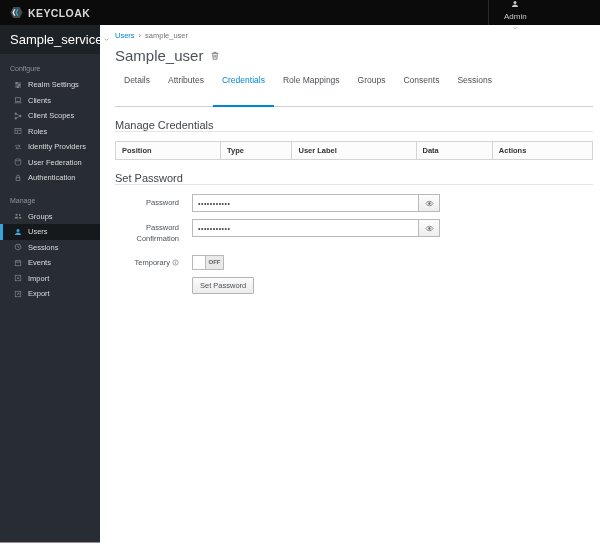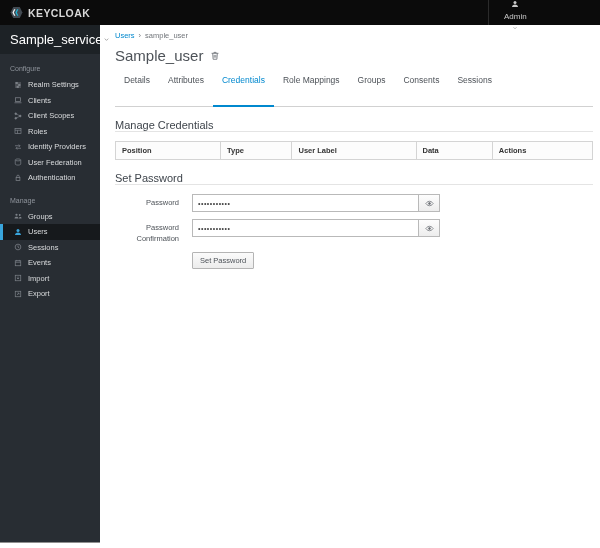--- a/index.html
+++ b/index.html
@@ -339,20 +339,33 @@
         <input type="text" value="•••••••••••" style="">
         <button class="eye-btn">
           <svg width="9" height="9" viewBox="0 0 16 16" stroke="currentColor" fill="none" stroke-width="1.3">
               <path d="M1.5 8s2.5-4 6.5-4 6.5 4 6.5 4-2.5 4-6.5 4S1.5 8 1.5 8z"></path>
               <circle cx="8" cy="8" r="1.7" fill="currentColor"></circle>
             </svg>
         </button>
       </div>
     </div>
 
+    <div class="form-row" style="margin-top:9px;">
+      <div class="form-label">
+        <span>Temporary</span><span class="linfo"><svg width="7" height="7" viewBox="0 0 16 16" fill="none" stroke="currentColor" stroke-width="1.5">
+              <circle cx="8" cy="8" r="6"></circle>
+              <path d="M8 7.2v4"></path>
+              <circle cx="8" cy="4.6" r="1" fill="currentColor" stroke="none"></circle>
+            </svg></span>
+      </div>
+      <div class="toggle">
+        <div class="toggle-handle"></div>
+        <div class="toggle-label">OFF</div>
+      </div>
+    </div>
 
     <div class="form-row">
       <div class="form-label"></div>
       <button class="submit-btn">Set Password</button>
     </div>
 
   </div>
 </div>
 
 </body></html>

